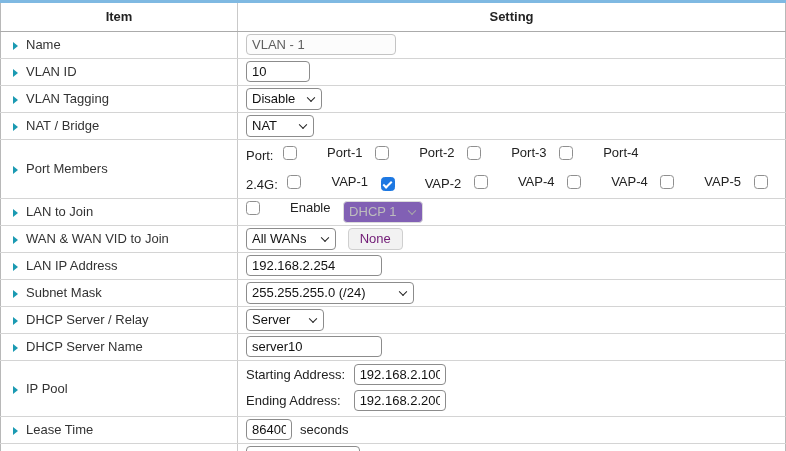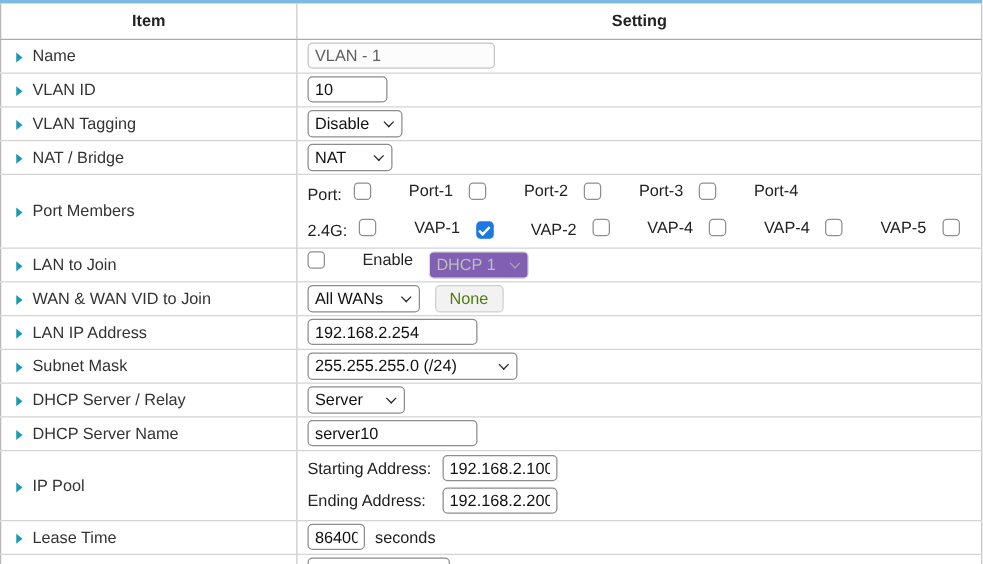--- a/index.html
+++ b/index.html
@@ -140,21 +140,21 @@
   .pool-line { line-height: 26px; }
   .pool-label { display: inline-block; width: 104px; color: #222; }
   button.btn {
     font-family: "Liberation Sans", "DejaVu Sans", sans-serif;
     font-size: 13px;
     height: 22px;
     padding: 0 11px;
     border: 1px solid #cfcfcf;
     border-radius: 4px;
     background: #f2f2f2;
-    color: #4d7c0f;
+    color: #701a75;
     margin-left: 8px;
     vertical-align: middle;
     cursor: pointer;
   }
   .suffix { margin-left: 8px; color: #222; }
   .w-name { width: 150px; }
   .w-vid { width: 64px; }
   .w-ip { width: 136px; }
   .w-pool { width: 92px; }
   .w-lease { width: 46px; }

